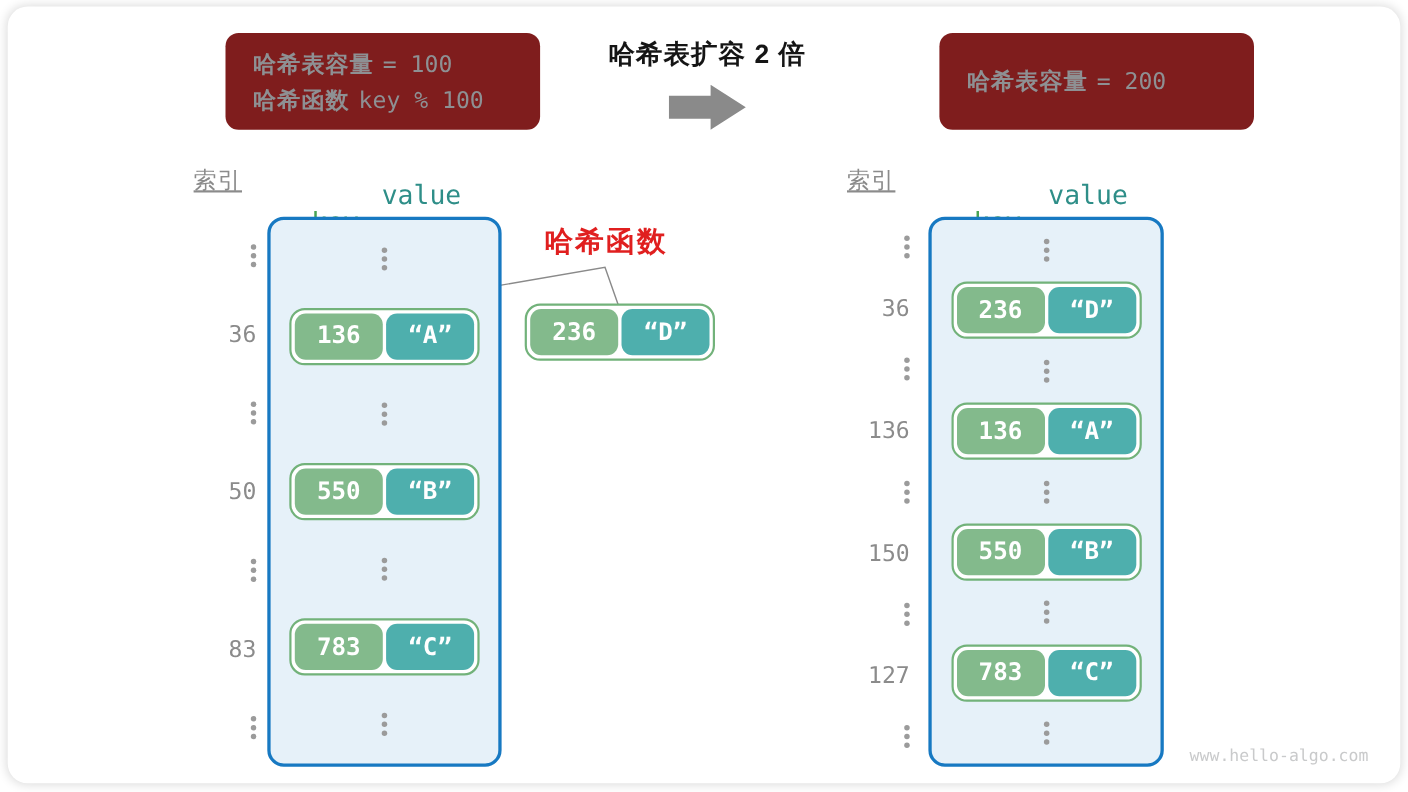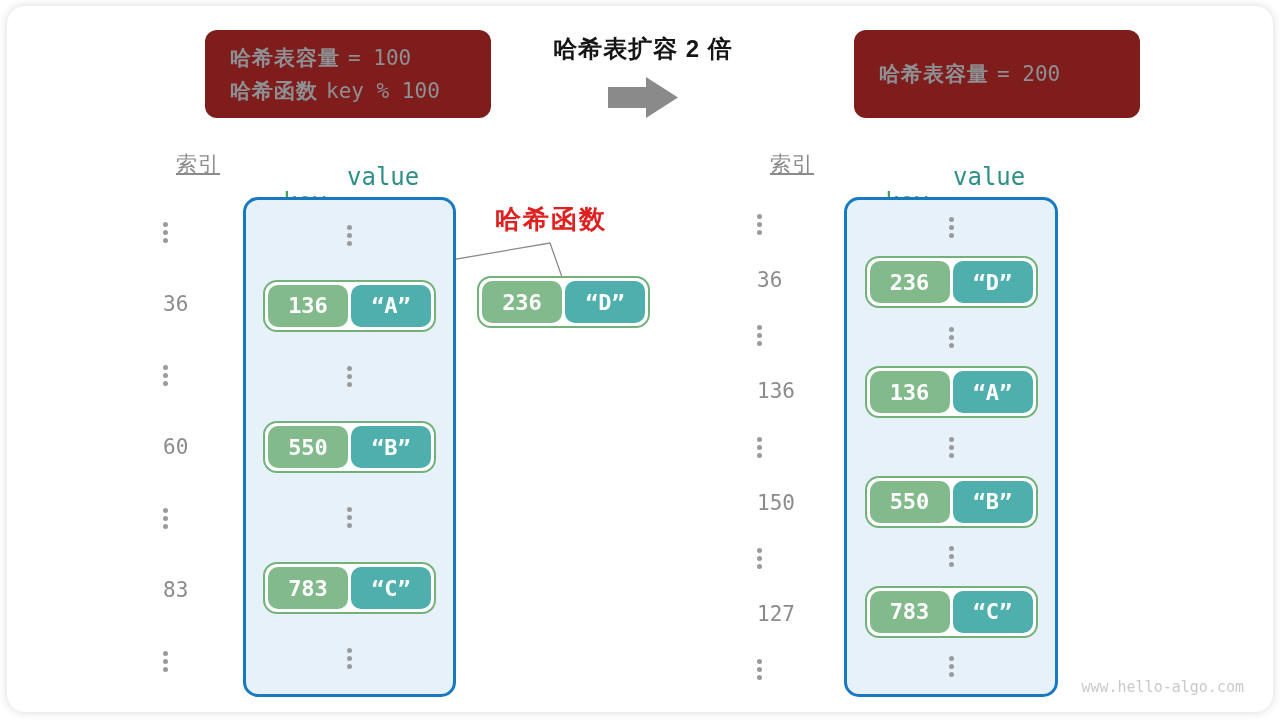--- a/index.html
+++ b/index.html
@@ -25,21 +25,21 @@
   .hdr-index{position:absolute;width:70px;text-align:center;font-size:21px;color:#8B8B8B;
              letter-spacing:1px;top:150px;text-decoration:underline;}
   .hdr-key{position:absolute;top:149px;font-size:24px;color:#47A352;
            font-family:"DejaVu Sans Mono",monospace;margin-top:39px;}
   .hdr-value{position:absolute;top:163px;font-size:24px;color:#2E8E88;
              font-family:"DejaVu Sans Mono",monospace;}
 
   
   .index-col{position:absolute;top:197px;width:70px;height:500px;display:flex;
              flex-direction:column;}
-  .index-col .irow{flex:1;display:flex;align-items:center;justify-content:flex-start;}
+  .index-col .irow{flex:1;display:flex;align-items:center;justify-content:flex-end;}
   .idx{font-family:"DejaVu Sans Mono",monospace;font-size:21px;color:#8B8B8B;}
 
   .bucket-box{position:absolute;top:197px;height:500px;background:#E6F1F9;
               border:3px solid #1779C2;border-radius:15px;box-sizing:border-box;
               display:flex;flex-direction:column;}
   .bucket-box .trow{flex:1;display:flex;align-items:center;justify-content:center;}
 
   
   .dots{display:flex;flex-direction:column;align-items:center;gap:3px;}
   .dots i{width:5px;height:5px;border-radius:50%;background:#9B9B9B;display:block;}
@@ -112,21 +112,21 @@
         <span class="idx">36</span>
       </div>
     <div class="irow">
         <span class="dots">
           <i></i>
           <i></i>
           <i></i>
         </span>
       </div>
     <div class="irow">
-        <span class="idx">60</span>
+        <span class="idx">50</span>
       </div>
     <div class="irow">
         <span class="dots">
           <i></i>
           <i></i>
           <i></i>
         </span>
       </div>
     <div class="irow">
         <span class="idx">83</span>

